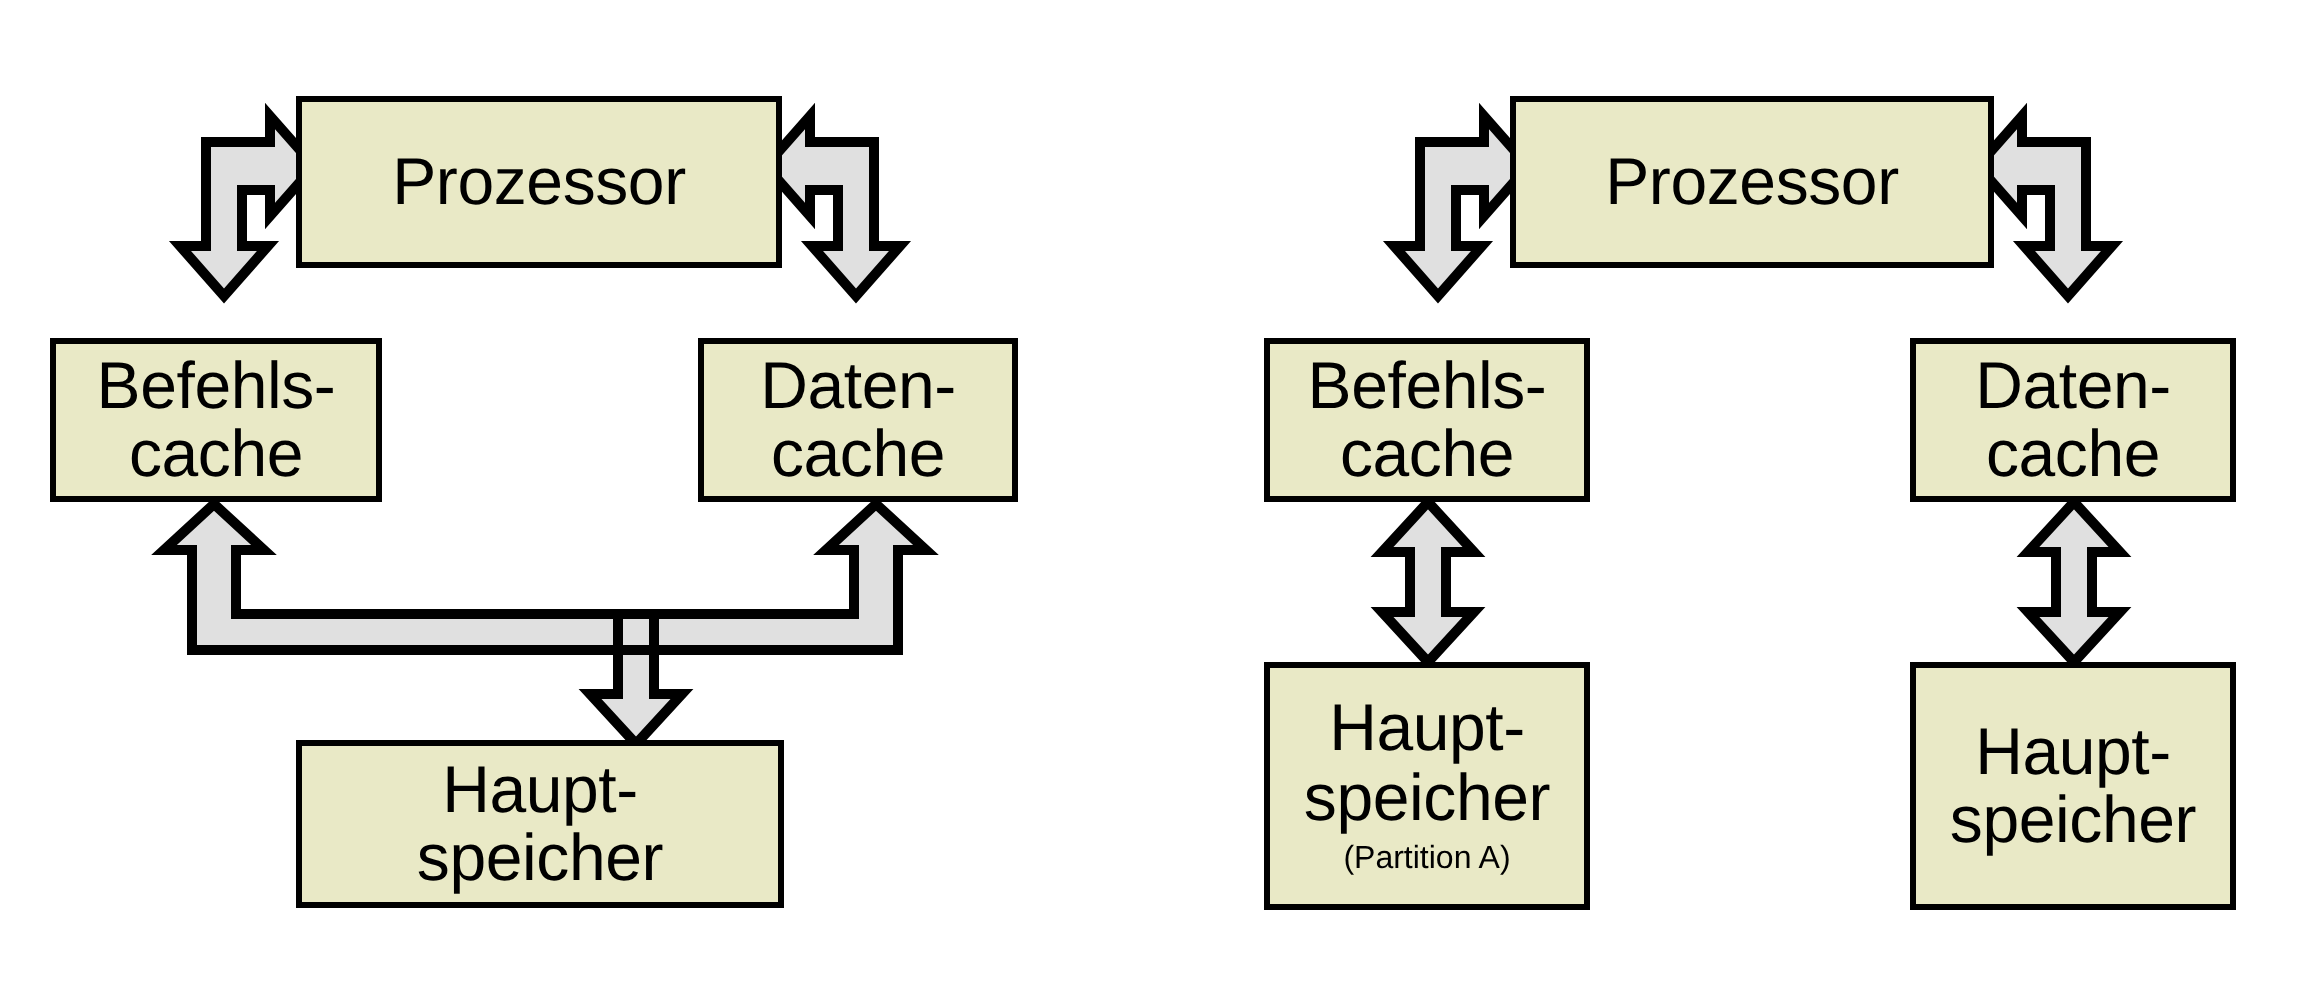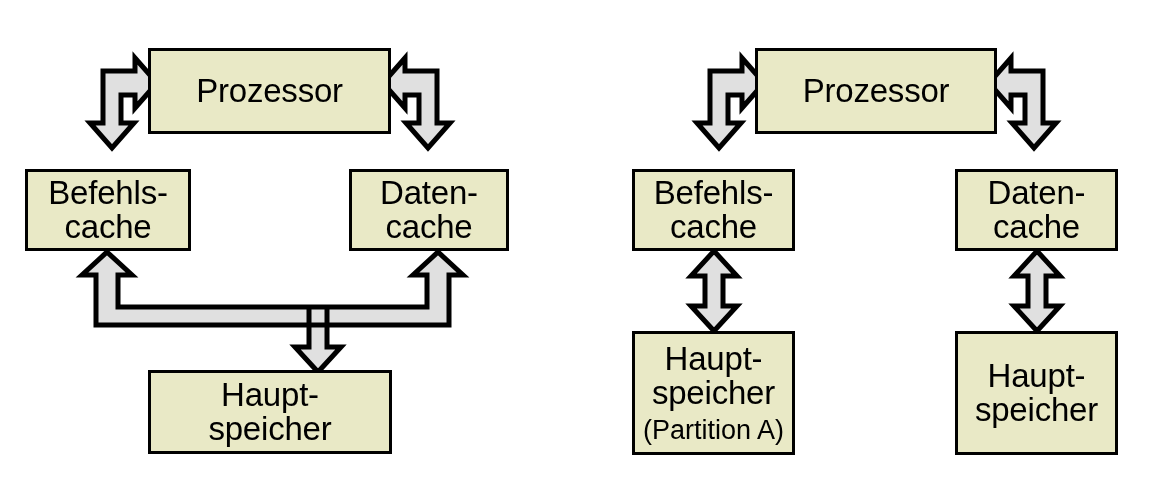--- a/index.html
+++ b/index.html
@@ -34,21 +34,21 @@
     z-index: 3;
   }
   .node .ln {
     display: block;
     font-size: 33px;
     letter-spacing: -0.2px;
     white-space: nowrap;
   }
   .node .sub {
     display: block;
-    font-size: 27px;
+    font-size: 16px;
     margin-top: 6px;
     white-space: nowrap;
   }
   .conn {
     position: absolute;
     z-index: 1;
     overflow: visible;
   }
   .conn path {
     fill: #e0e0e0;

